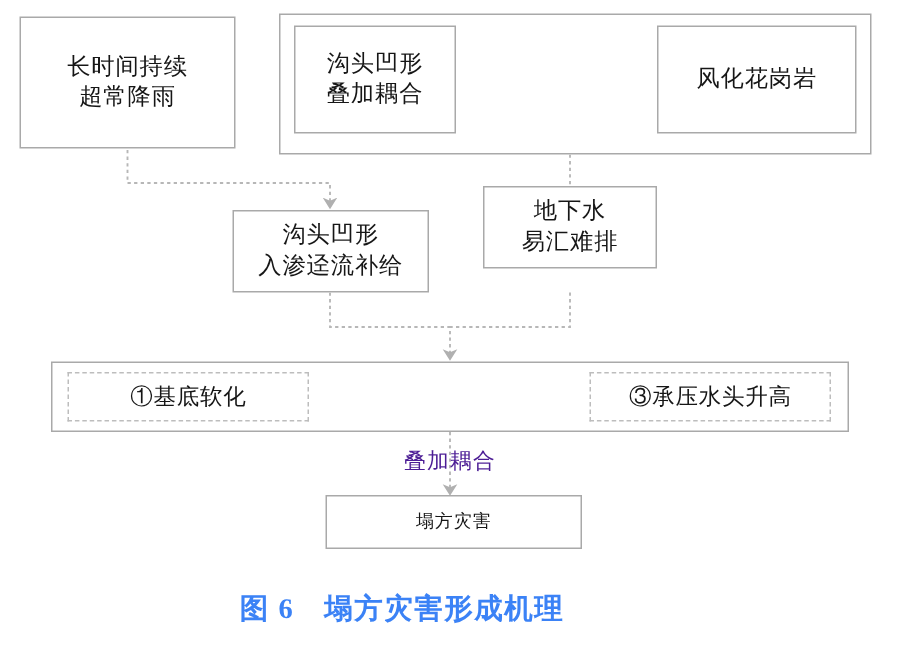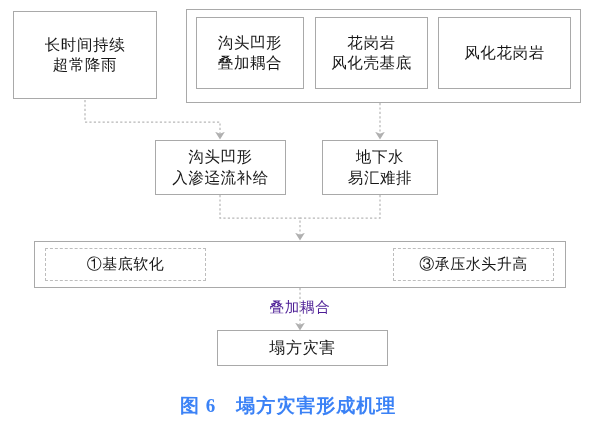--- a/index.html
+++ b/index.html
@@ -4,21 +4,21 @@
 <style>
   html,body{margin:0;padding:0;}
   body{
     width:600px;height:434px;
     background:#ffffff;
     font-family:"Liberation Serif","DejaVu Serif",serif;
     position:relative;
     overflow:hidden;
     color:#1a1a1a;
   }
-  #diagram{position:absolute;left:0;top:0;width:536px;height:434px;padding-left:40px;}
+  #diagram{position:absolute;left:0;top:0;width:536px;height:434px;}
 
   .node{
     position:absolute;
     box-sizing:border-box;
     border:1.4px solid #a9a9a9;
     background:#ffffff;
     display:flex;
     flex-direction:column;
     align-items:center;
     justify-content:center;
@@ -110,51 +110,47 @@
     <span class="ln">超常降雨</span>
   </div>
 
   <div class="group-box" style="left:186px;top:9px;width:395px;height:94px;"></div>
 
   <div class="node" style="left:196px;top:17px;width:108px;height:72px;">
     <span class="ln">沟头凹形</span>
     <span class="ln">叠加耦合</span>
   </div>
 
-  <div class="node" style="left:315px;top:17px;width:113px;height:72px;">
-    <span class="ln">花岗岩</span>
-    <span class="ln">风化壳基底</span>
-  </div>
 
   <div class="node" style="left:438px;top:17px;width:133px;height:72px;">
     <span class="ln">风化花岗岩</span>
   </div>
 
   <div class="node" style="left:155px;top:140px;width:131px;height:55px;">
     <span class="ln">沟头凹形</span>
     <span class="ln">入渗迳流补给</span>
   </div>
 
-  <div class="node" style="left:322px;top:140px;width:116px;height:55px;">
+  <div class="node" style="left:322px;top:124px;width:116px;height:55px;">
     <span class="ln">地下水</span>
     <span class="ln">易汇难排</span>
   </div>
 
   <div class="group-box" style="left:34px;top:241px;width:532px;height:47px;"></div>
 
   <div class="dashed-node" style="left:45px;top:248px;width:161px;height:33px;">
     <span>①基底软化</span>
   </div>
 
 
   <div class="dashed-node" style="left:393px;top:248px;width:161px;height:33px;">
     <span>③承压水头升高</span>
   </div>
 
   <div class="edge-label" style="left:240px;top:298px;width:120px;">叠加耦合</div>
 
-  <div class="node" style="left:217px;top:330px;width:171px;height:36px;font-size:16px;">
+  <div class="node" style="left:217px;top:330px;width:171px;height:36px;font-size:12px;">
     <span class="ln">塌方灾害</span>
   </div>
 
   <div class="caption">图 6　塌方灾害形成机理</div>
 
 </div>
 
 </body></html>

